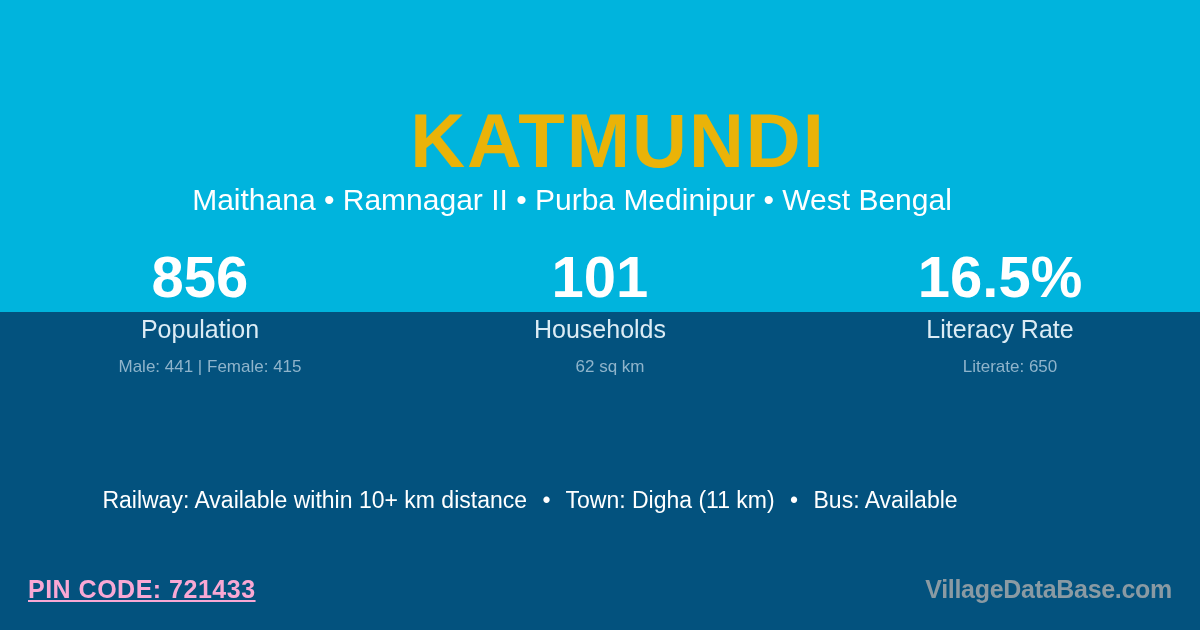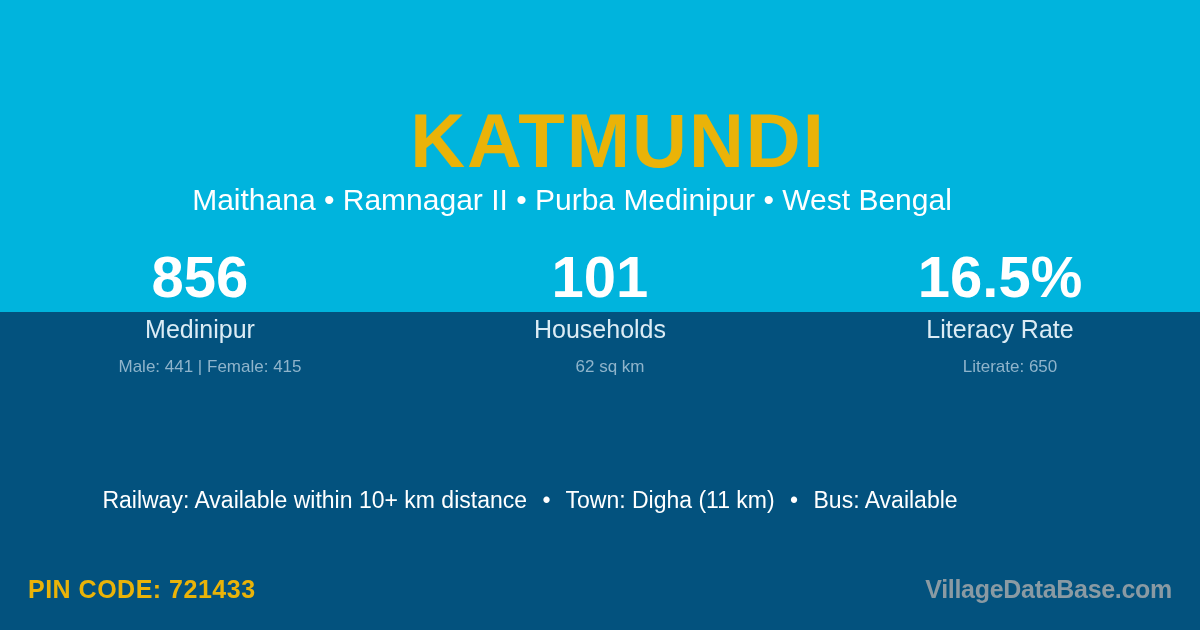--- a/index.html
+++ b/index.html
@@ -140,25 +140,26 @@
     left: 0;
     top: 572px;
     width: 1200px;
     height: 42px;
   }
 
   .pin-code {
     position: absolute;
     left: 28px;
     top: 0;
-    color: #eab308;
+    color: #f9a8d4;
     font-size: 25px;
     font-weight: 700;
     letter-spacing: 0.5px;
     line-height: 34px;
+    text-decoration: underline;
   }
 
   .watermark {
     position: absolute;
     right: 28px;
     top: 0;
     color: #8a9aa3;
     font-size: 25px;
     font-weight: 700;
     line-height: 34px;
@@ -174,21 +175,21 @@
 
   <div class="header">
     <h1 class="village-title">KATMUNDI</h1>
     <div class="village-subtitle">Maithana • Ramnagar II • Purba Medinipur • West Bengal</div>
   </div>
 
   <div class="stats-row">
 
     <div class="stat">
       <span class="stat-value">856</span>
-      <span class="stat-label">Medinipur</span>
+      <span class="stat-label">Population</span>
       <span class="stat-sub">Male: 441 | Female: 415</span>
     </div>
 
     <div class="stat">
       <span class="stat-value">101</span>
       <span class="stat-label">Households</span>
       <span class="stat-sub">62 sq km</span>
     </div>
 
     <div class="stat">

